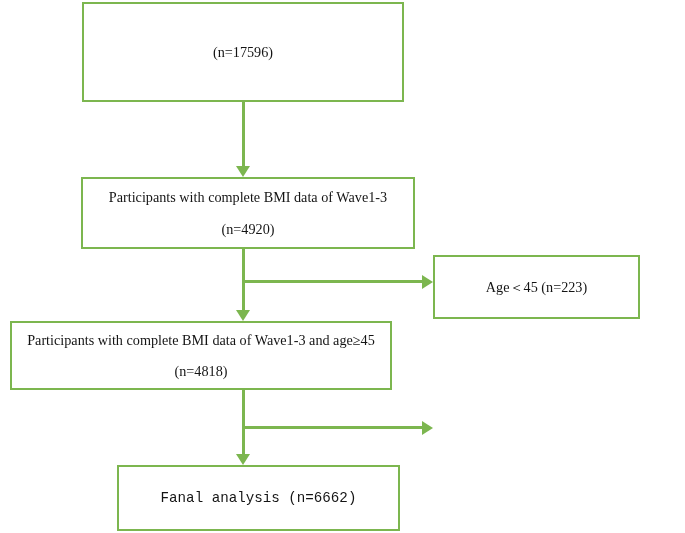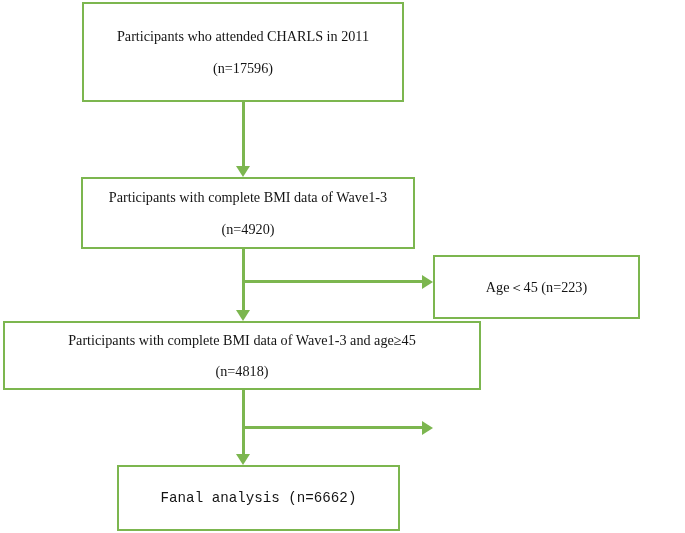--- a/index.html
+++ b/index.html
@@ -61,42 +61,41 @@
     border-bottom: 7px solid transparent;
     border-left: 11px solid #7cb64f;
   }
 </style>
 </head>
 <body>
 
 <div id="canvas">
 
   <div class="box two" style="left:82px; top:2px; width:322px; height:100px;">
-    <span class="ln">Participants who attended CHARLS in 2011</span>
     <span class="ln">(n=17596)</span>
   </div>
 
   <div class="vline" style="left:242px; top:102px; height:64px;"></div>
   <div class="arrow-down" style="left:236px; top:166px;"></div>
 
   <div class="box two" style="left:81px; top:177px; width:334px; height:72px;">
     <span class="ln">Participants with complete BMI data of Wave1-3</span>
     <span class="ln">(n=4920)</span>
   </div>
 
   <div class="vline" style="left:242px; top:249px; height:61px;"></div>
   <div class="arrow-down" style="left:236px; top:310px;"></div>
   <div class="hline" style="left:244px; top:280px; width:178px;"></div>
   <div class="arrow-right" style="left:422px; top:275px;"></div>
 
   <div class="box" style="left:433px; top:255px; width:207px; height:64px;">
     <span class="ln">Age＜45 (n=223)</span>
   </div>
 
-  <div class="box two" style="left:3px; top:321px; width:478px; height:69px;">
+  <div class="box two" style="left:10px; top:321px; width:382px; height:69px;">
     <span class="ln">Participants with complete BMI data of Wave1-3 and age≥45</span>
     <span class="ln">(n=4818)</span>
   </div>
 
   <div class="vline" style="left:242px; top:390px; height:64px;"></div>
   <div class="arrow-down" style="left:236px; top:454px;"></div>
   <div class="hline" style="left:244px; top:426px; width:178px;"></div>
   <div class="arrow-right" style="left:422px; top:421px;"></div>
 
 

